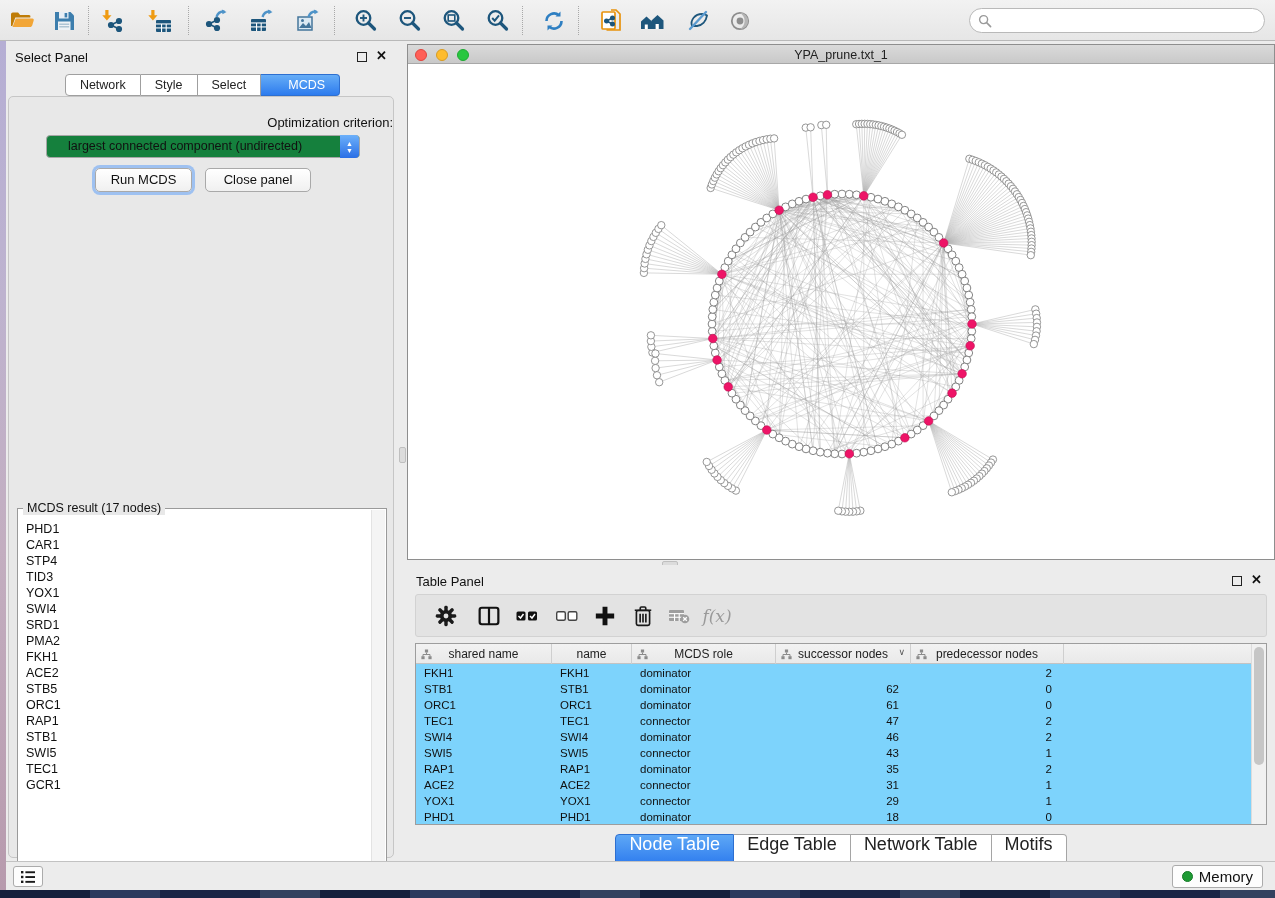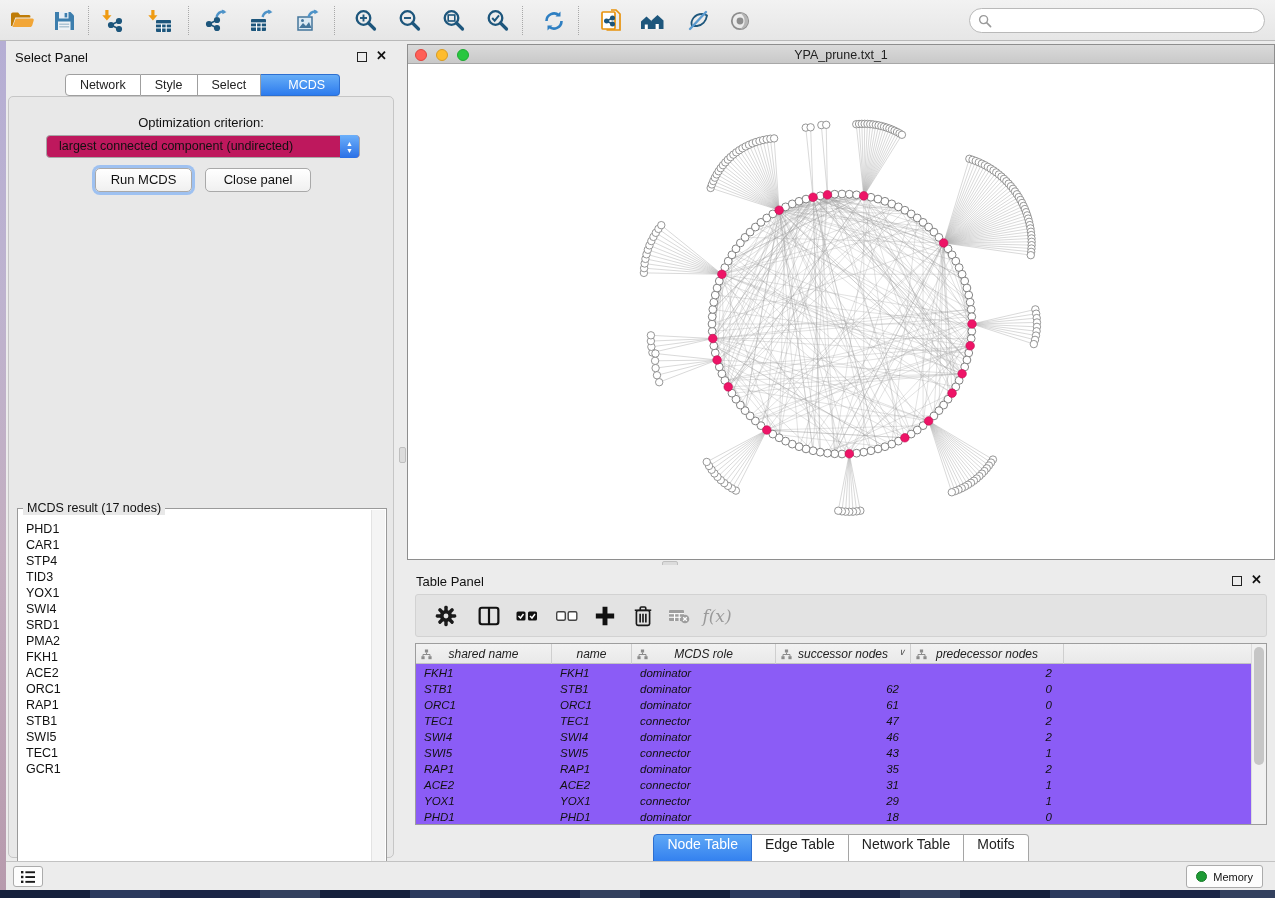--- a/index.html
+++ b/index.html
@@ -33,23 +33,23 @@
 
   #cp-tabs { position:absolute; left:0; top:33px; width:100%; height:22px; display:flex; justify-content:center; }
   .cp-tab { height:22px; line-height:21px; padding:0 14px; font-size:12.5px; background:#fff;
     border:1px solid #9f9f9f; border-left:none; color:#222; }
   .cp-tab:first-child { border-left:1px solid #9f9f9f; border-radius:4px 0 0 4px; }
   .cp-tab:last-child { border-radius:0 4px 4px 0;padding-left:27px; }
   .cp-tab.active { background:linear-gradient(180deg,#66adf7,#2d7bee); color:#fff; border-color:#2d6fd0; }
 
   #cp-body { position:absolute; left:2px; top:55px; width:386px; height:762px; background:#e8e8e8;
     border:1px solid #c6c6c6; border-radius:5px; }
-  #opt-label { position:absolute; left:0; width:100%; top:18px; text-align:center; font-size:13px; color:#111; }
-  #opt-select { position:absolute; left:37px; top:38px; width:314px; height:23px; background:#be185d;
-    border:1px solid #a6a6a6; border-radius:4px; font-size:12.5px; line-height:21px; padding-left:12px; color:#111; }
+  #opt-label { position:absolute; left:0; width:100%; top:18px; text-align:right; font-size:13px; color:#111; }
+  #opt-select { position:absolute; left:37px; top:38px; width:314px; height:23px; background:#15803d;
+    border:1px solid #a6a6a6; border-radius:4px; font-size:12.5px; line-height:21px; padding-left:21px; color:#111; }
   #opt-stepper { position:absolute; right:0; top:-1px; width:19px; height:23px; border-radius:0 4px 4px 0;
     background:linear-gradient(180deg,#6cb0fa,#2a6fe6); display:flex; flex-direction:column; align-items:center; justify-content:center; }
   #opt-stepper span { color:#fff; font-size:7px; line-height:7px; }
   .cp-btn { position:absolute; top:71px; height:24px; background:linear-gradient(180deg,#ffffff,#f0f0f0);
     border:1px solid #a9a9a9; border-radius:5px; font-size:13px; color:#111; text-align:center; line-height:22px; }
   #run-btn { left:86px; width:97px; box-shadow:0 0 0 3px rgba(96,160,248,.55); }
   #closepanel-btn { left:196px; width:106px; }
 
   #mcds-fieldset { position:absolute; left:8px; top:411px; width:370px; height:372px;
     background:#fff; border:1px solid #9a9a9a; }
@@ -80,46 +80,46 @@
 
   
   #table-panel { position:absolute; left:0; top:524px; width:868px; height:296px; background:#ececec; }
   #tp-float { right:33px; } #tp-close { right:13px; }
   #tp-toolbar { position:absolute; left:8px; top:29px; width:852px; height:43px; background:#e3e3e3;
     border:1px solid #d2d2d2; border-radius:3px; }
   .tpi { position:absolute; top:8px; width:26px; height:26px; display:flex; align-items:center; justify-content:center; }
   .tpi svg { width:22px; height:22px; }
   #fx-label { font-family:"DejaVu Serif", serif; font-style:italic; font-size:17px; color:#9a9a9a; }
 
-  #tbl { position:absolute; left:8px; top:78px; width:852px; height:182px; background:#8b5cf6; border:1px solid #9d9d9d;font-style:italic; }
+  #tbl { position:absolute; left:8px; top:78px; width:852px; height:182px; background:#7dd3fc; border:1px solid #9d9d9d; }
   #tbl-head { position:absolute; left:0; top:0; height:20px; width:835px; display:flex;
     background:linear-gradient(180deg,#f2f2f2,#e9e9e9); border-bottom:1px solid #c3c3c3; }
   .th { position:relative; height:20px; border-right:1px solid #cfcfcf; display:flex; align-items:center; justify-content:center; font-size:12px; color:#222; }
   .th .hier { position:absolute; left:5px; top:4.5px; }
   .th .chev { position:absolute; right:5px; top:3px; font-size:9px; color:#555; }
   #tbl-body { position:absolute; left:0; top:21px; width:835px; }
   .tr { display:flex; height:16px; }
   .td { font-size:11.5px; line-height:16px; color:#111; padding:0 8px; white-space:nowrap; overflow:hidden; }
   .td.num { text-align:right; padding-right:12px; }
   #tbl-scroll { position:absolute; right:0; top:0; bottom:0; width:15px; background:#f1f1f1; border-left:1px solid #dcdcdc; }
   #tbl-thumb { position:absolute; left:2px; right:2px; top:3px; height:118px; background:#c6c6c6; border-radius:5px; }
 
   #tbl-tabs { position:absolute; left:0; top:269px; width:100%; height:20px; display:flex; justify-content:center; }
-  .tbl-tab { height:32px; line-height:19px; padding:0 13px; font-size:14px; background:#fff;
+  .tbl-tab { height:32px; line-height:19px; padding:0 13px; font-size:18px; background:#fff;
     border:1px solid #a5a5a5; border-left:none; color:#222; }
   .tbl-tab:first-child { border-left:1px solid #a5a5a5; border-radius:4px 0 0 4px; }
   .tbl-tab:last-child { border-radius:0 4px 4px 0; }
   .tbl-tab.active { background:linear-gradient(180deg,#5ea8f6,#2d7bee); color:#fff; border-color:#2d6fd0; }
 
   
   #status-bar { position:absolute; left:6px; top:861px; width:1269px; height:29px; background:#ececec; border-top:1px solid #c2c2c2; }
   #list-btn { position:absolute; left:7px; top:4px; width:30px; height:21px; background:#fdfdfd; border:1px solid #ababab; border-radius:3px;
     display:flex; align-items:center; justify-content:center; }
   #memory-btn { position:absolute; right:12px; top:3px; height:23px; background:#fdfdfd; border:1px solid #ababab; border-radius:3px;
-    display:flex; align-items:center; padding:0 9px; gap:6px; font-size:11px; color:#111; }
+    display:flex; align-items:center; padding:0 9px; gap:6px; font-size:15px; color:#111; }
   #memory-dot { width:11px; height:11px; border-radius:50%; background:#1d9a34; border:1px solid #157a27; }
 </style>
 </head>
 <body>
 
 <div id="wallpaper-left"></div>
 <div id="wallpaper-bottom"></div>
 
 <div id="toolbar">
   <span class="tbi" style="left:8px">
@@ -326,20 +326,21 @@
           <div class="mcds-item">PHD1</div>
           <div class="mcds-item">CAR1</div>
           <div class="mcds-item">STP4</div>
           <div class="mcds-item">TID3</div>
           <div class="mcds-item">YOX1</div>
           <div class="mcds-item">SWI4</div>
           <div class="mcds-item">SRD1</div>
           <div class="mcds-item">PMA2</div>
           <div class="mcds-item">FKH1</div>
           <div class="mcds-item">ACE2</div>
+          <div class="mcds-item">STB5</div>
           <div class="mcds-item">ORC1</div>
           <div class="mcds-item">RAP1</div>
           <div class="mcds-item">STB1</div>
           <div class="mcds-item">SWI5</div>
           <div class="mcds-item">TEC1</div>
           <div class="mcds-item">GCR1</div>
         </div>
     </div>
   </div>
 </div>

